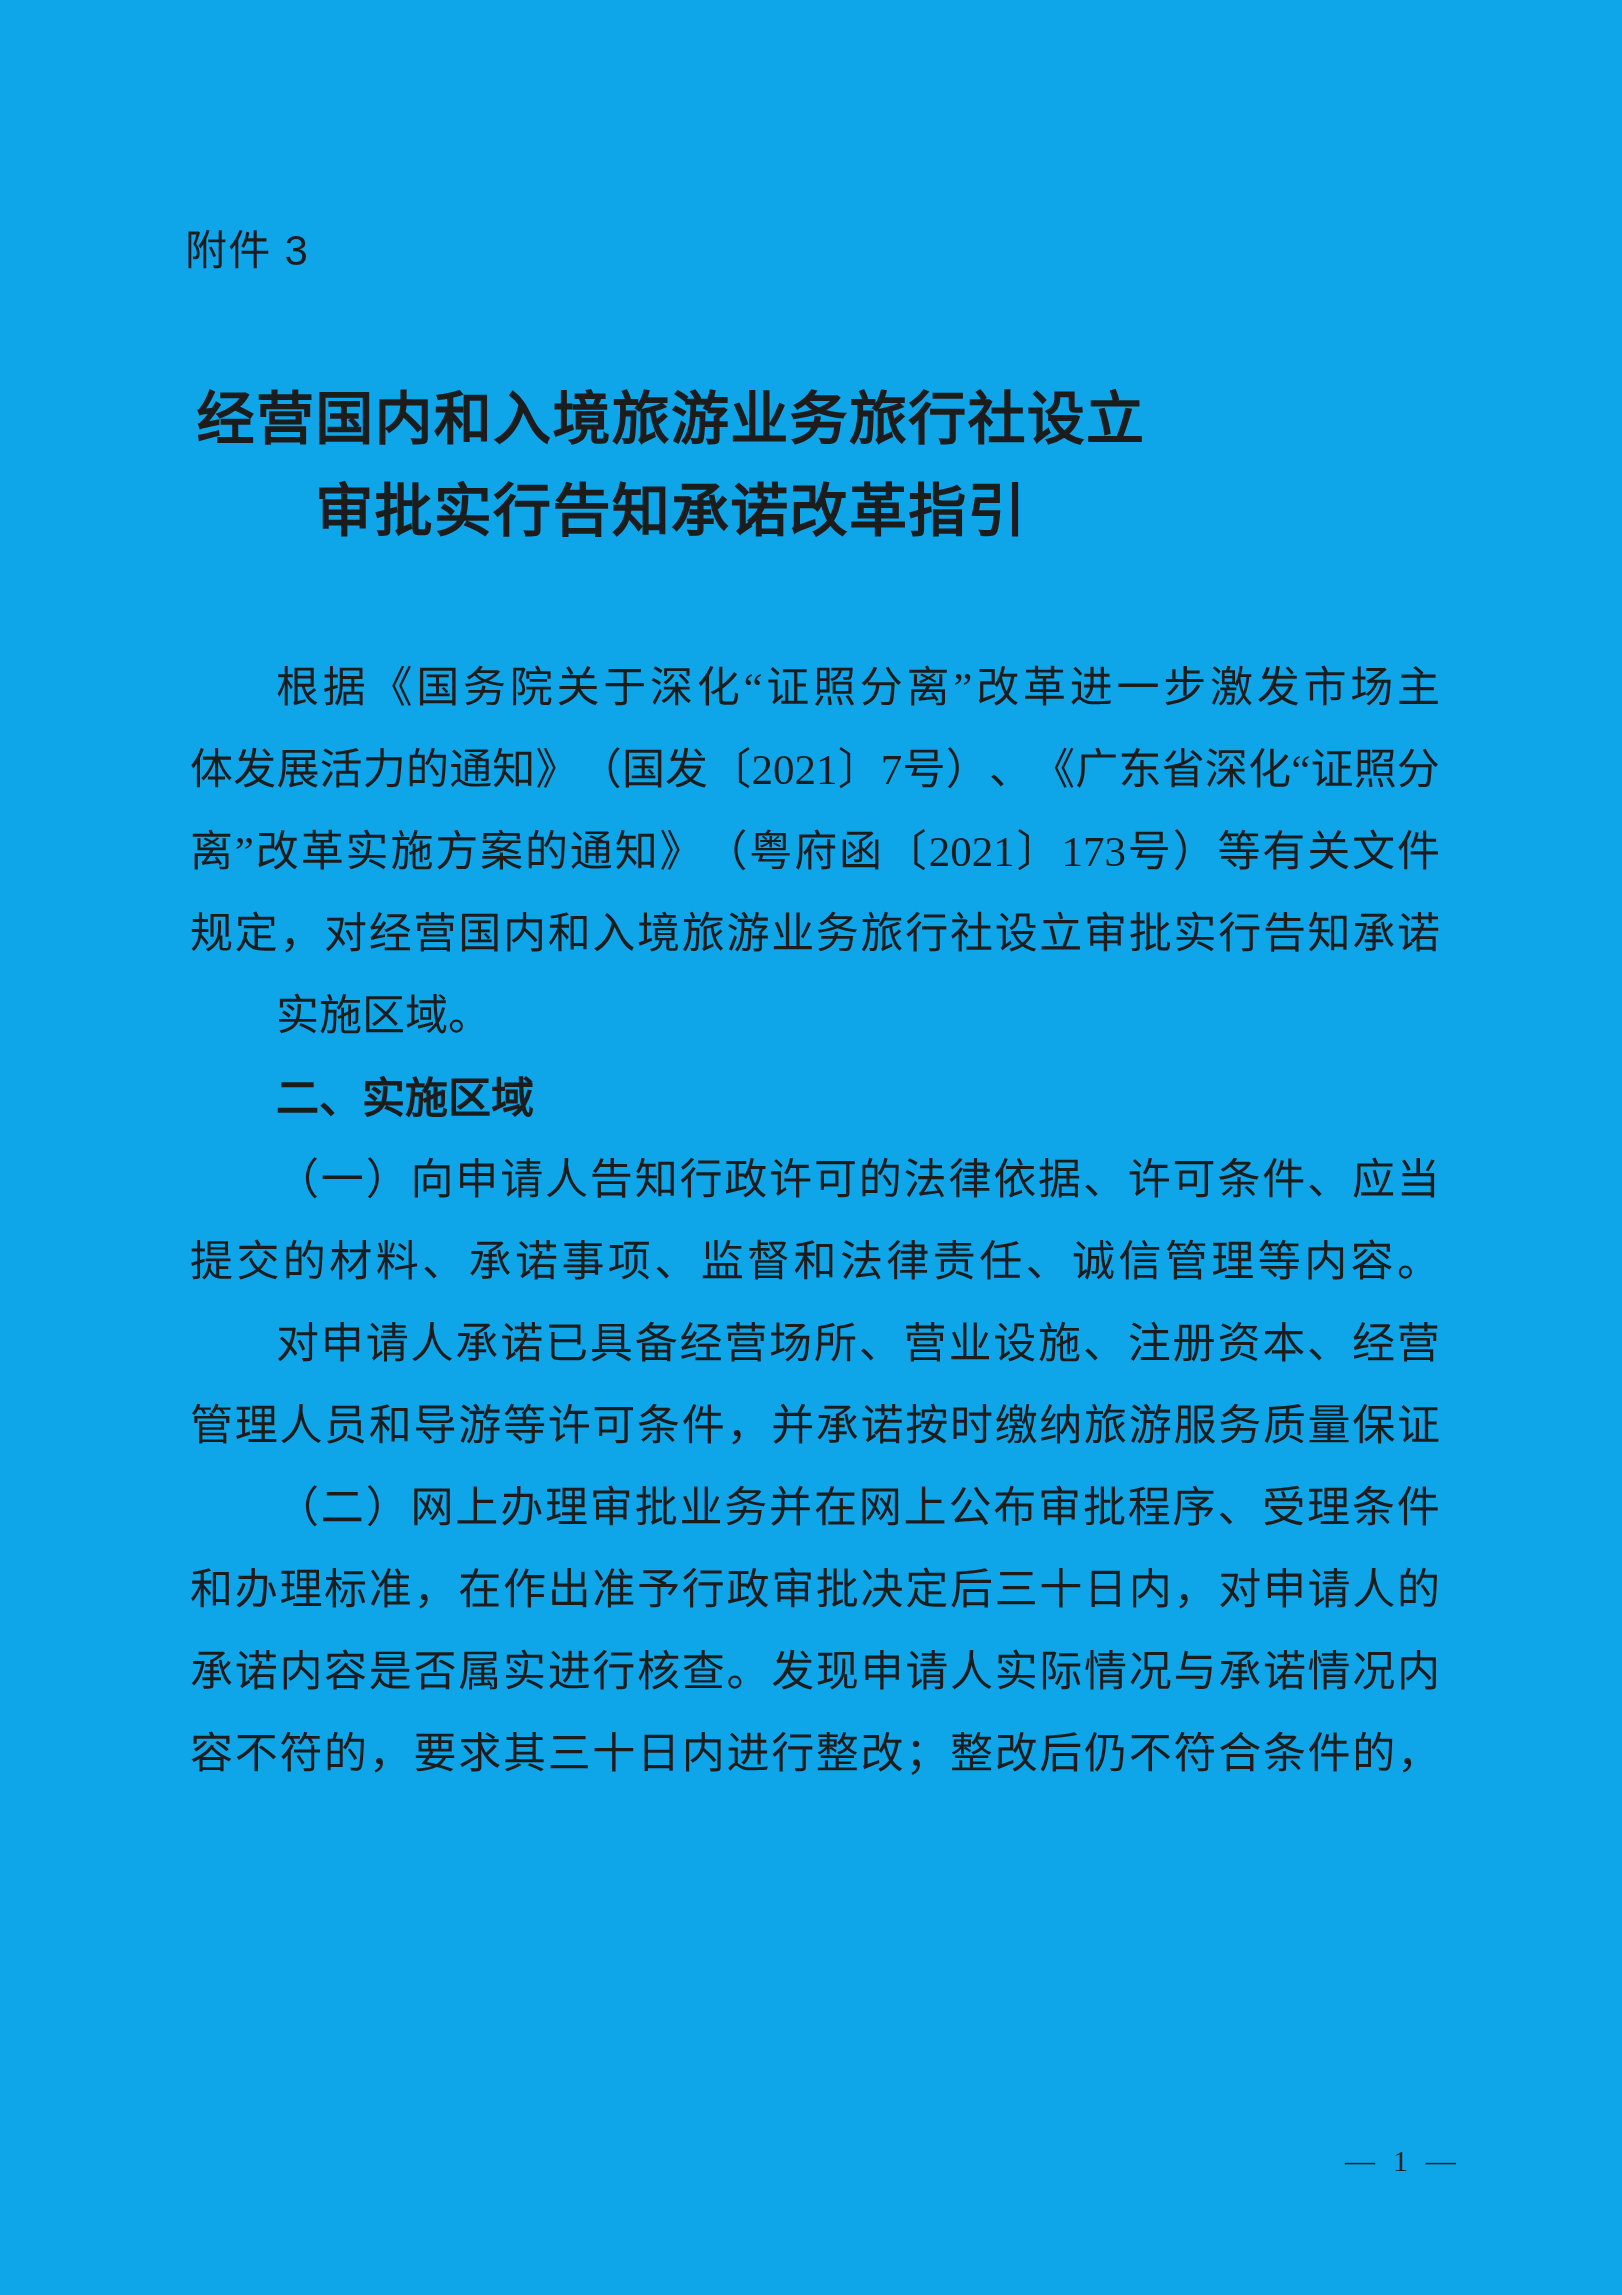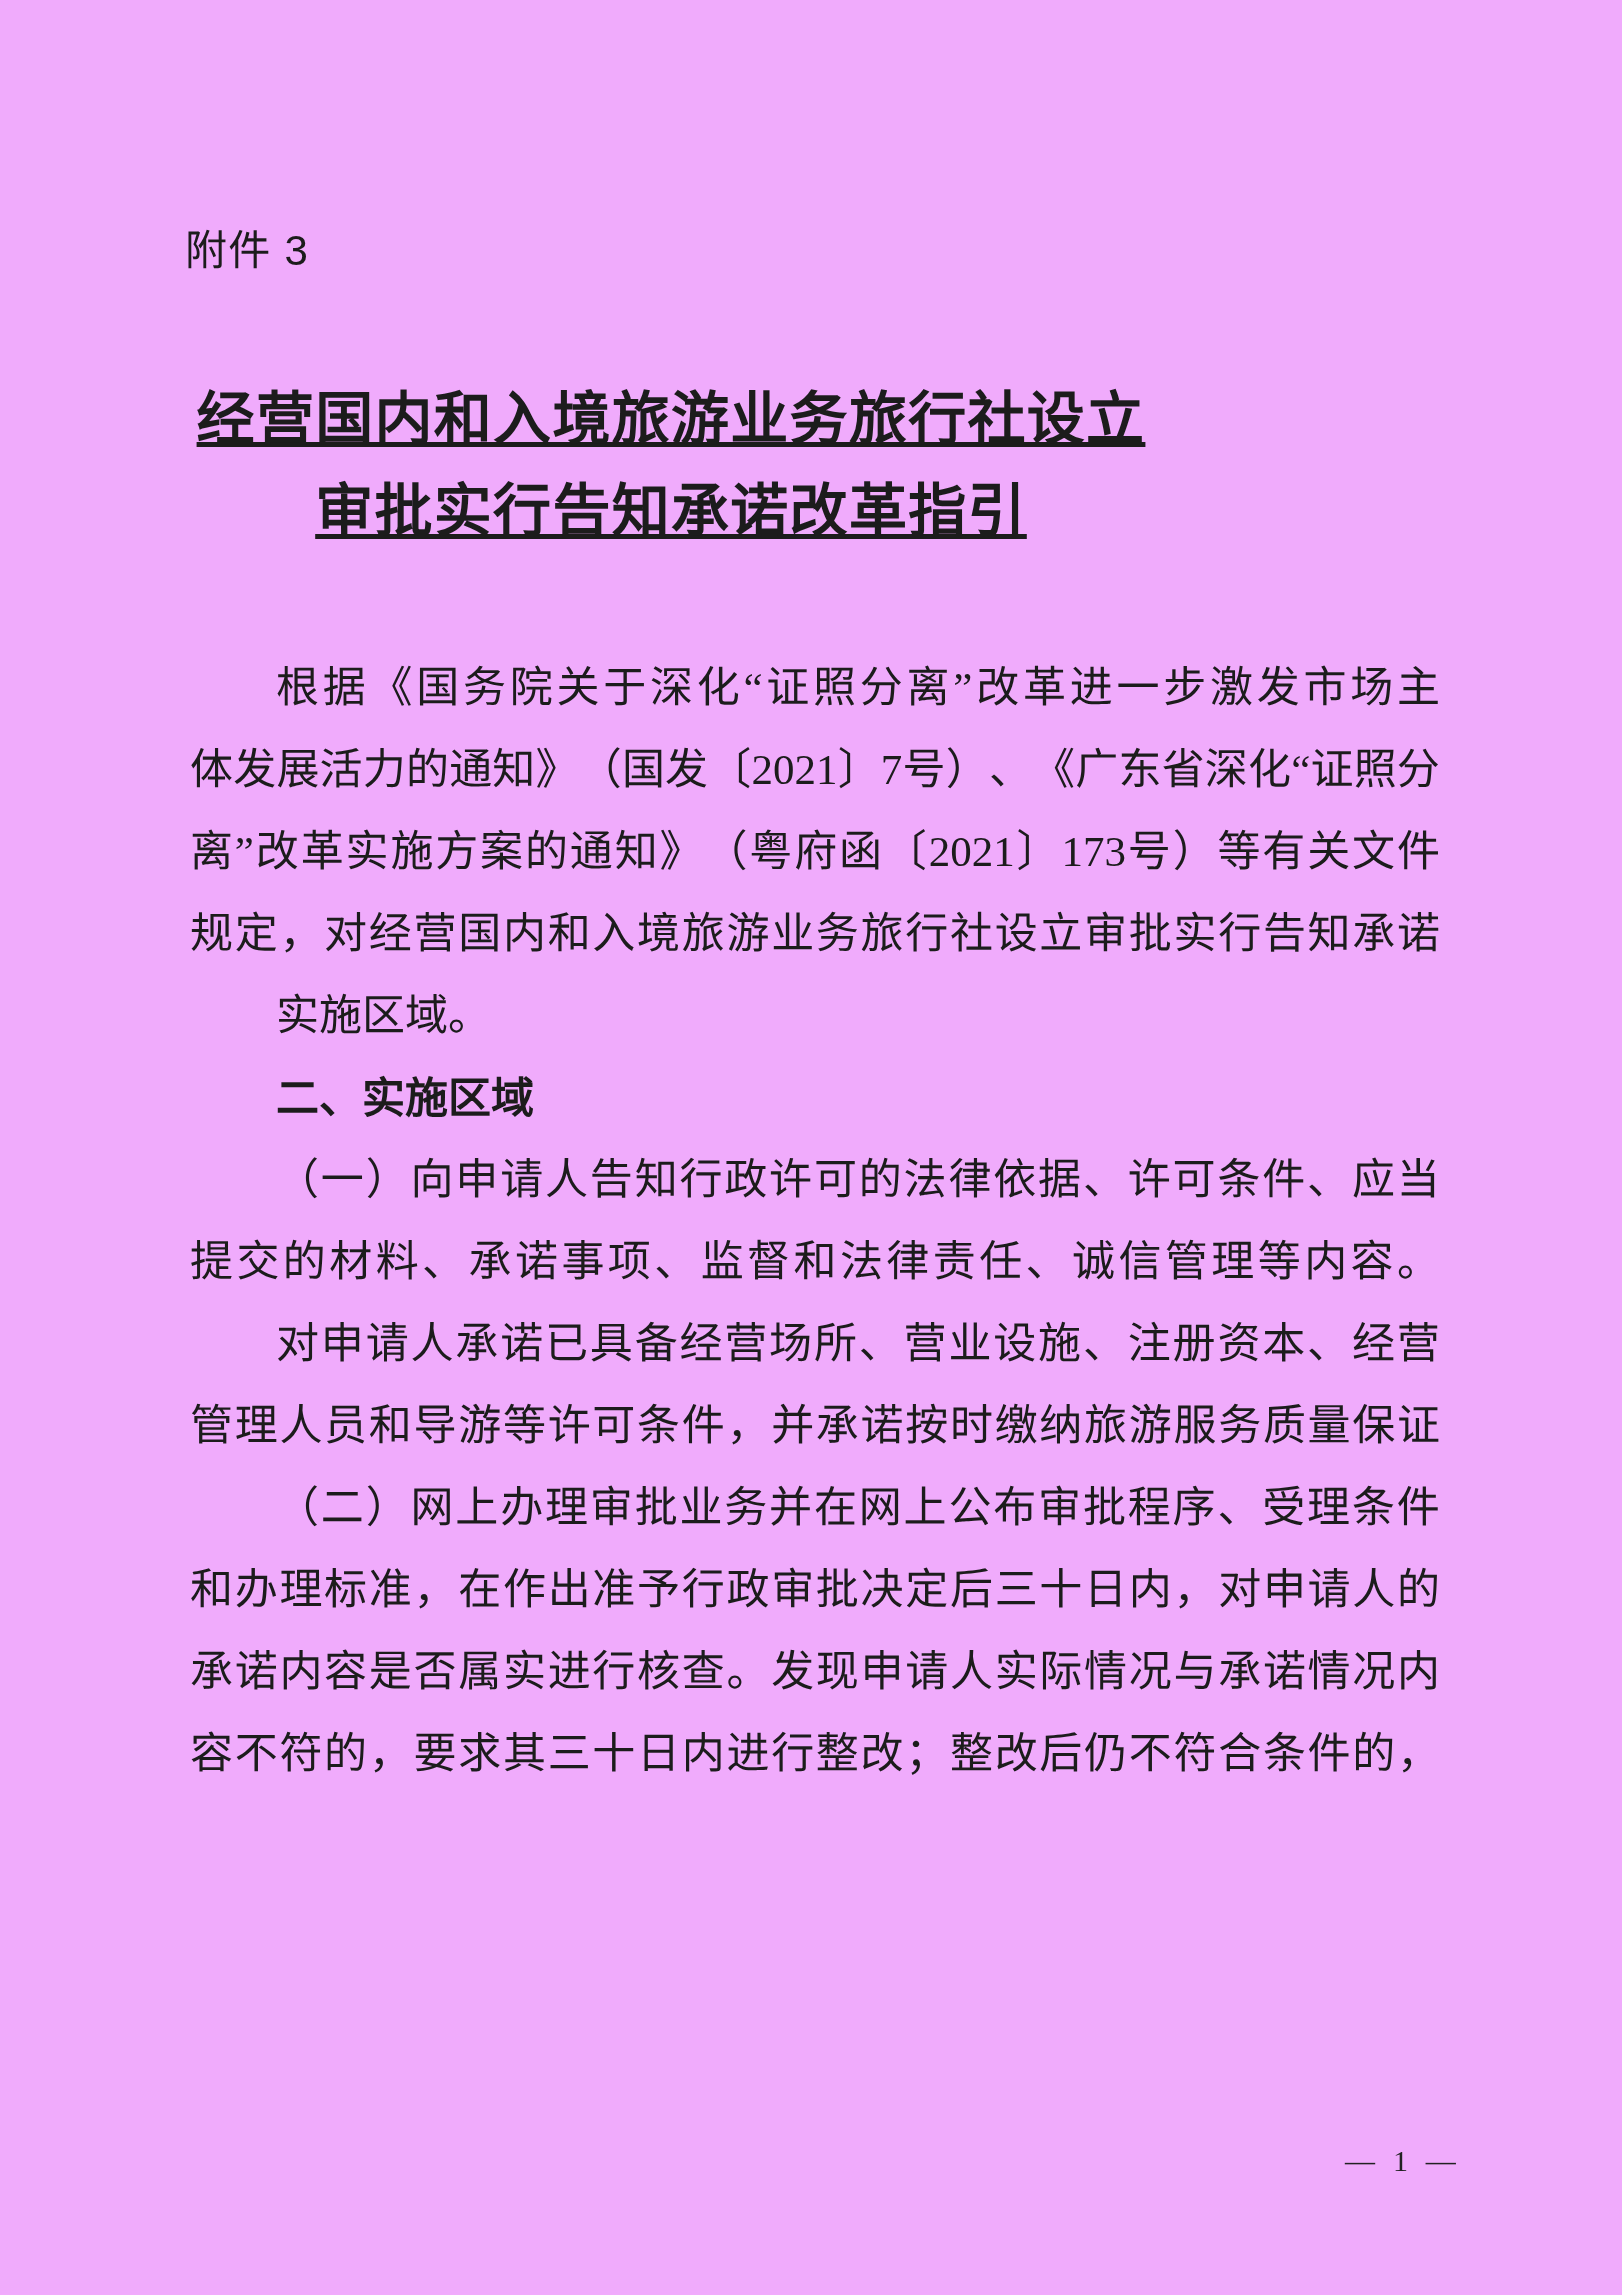--- a/index.html
+++ b/index.html
@@ -4,21 +4,21 @@
 <style>
   html, body {
     margin: 0;
     padding: 0;
     background: #e8e8e8;
   }
   .page {
     position: relative;
     width: 1623px;
     height: 2295px;
-    background: #f0abfc;
+    background: #0ea5e9;
     overflow: hidden;
     font-family: "Liberation Serif", "DejaVu Serif", serif;
     color: #1c1c1c;
   }
   .attachment-label {
     position: absolute;
     left: 185px;
     top: 225px;
     font-family: "Liberation Sans", "DejaVu Sans", sans-serif;
     font-size: 42px;
@@ -29,21 +29,20 @@
   .doc-title {
     position: absolute;
     left: 0;
     top: 374px;
     width: 1342px;
     text-align: center;
     font-weight: 700;
     font-size: 58px;
     line-height: 92px;
     letter-spacing: 1.3px;
-    text-decoration: underline;
   }
   .doc-body {
     position: absolute;
     left: 190px;
     top: 647px;
     width: 1250px;
   }
   .line {
     height: 82px;
     line-height: 82px;

